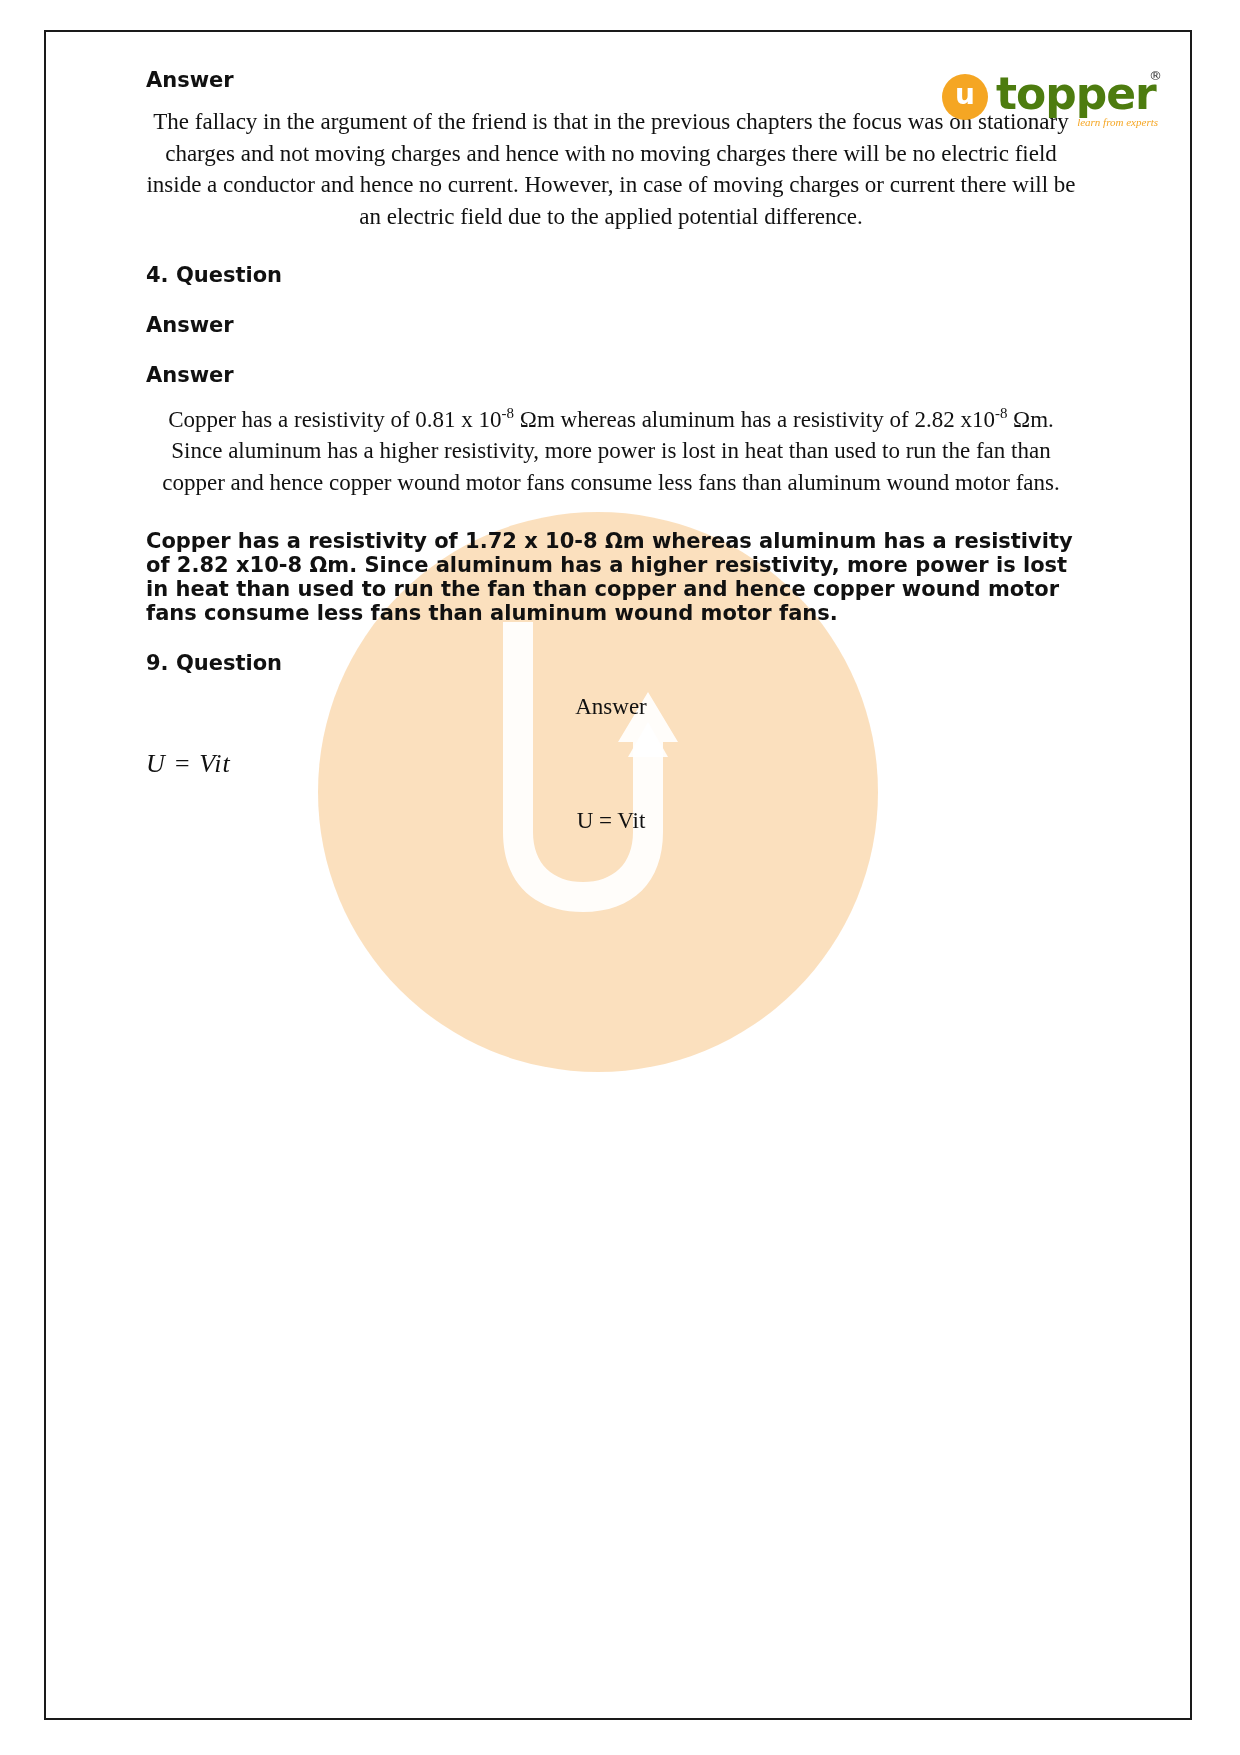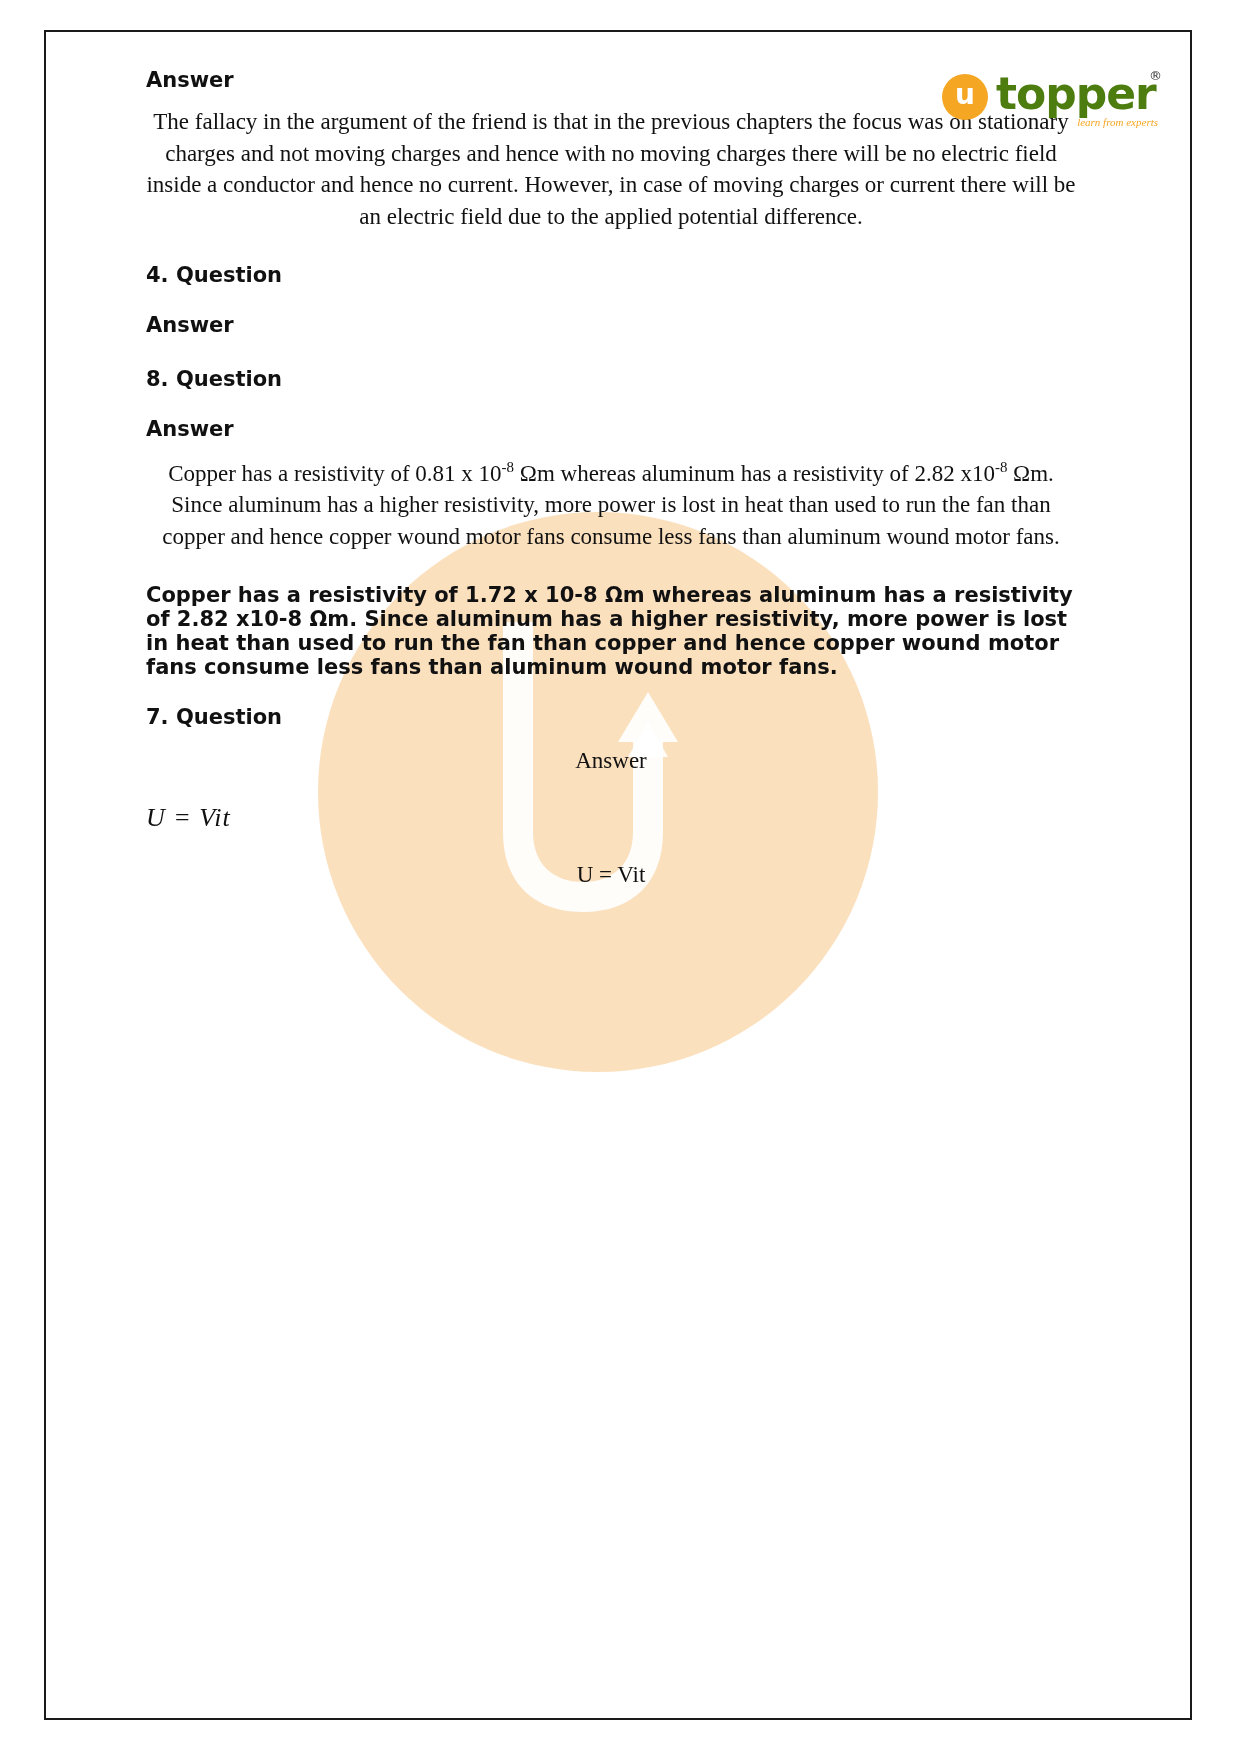--- a/index.html
+++ b/index.html
@@ -176,26 +176,25 @@
   </div>
 
   <div class="content">
 
     <h2 class="section-title">Answer</h2>
     <p class="para">The fallacy in the argument of the friend is that in the previous chapters the focus was on stationary charges and not moving charges and hence with no moving charges there will be no electric field inside a conductor and hence no current. However, in case of moving charges or current there will be an electric field due to the applied potential difference.</p>
 
     <div class="q-title">4. Question</div>
     <div class="ans-title">Answer</div>
 
-    <div class="q-title">8. Question</div>
     <div class="ans-title">Answer</div>
     <p class="para"><span>Copper has a resistivity of 0.81 x 10</span><sup>-8</sup><span> Ωm whereas aluminum has a resistivity of 2.82 x10</span><sup>-8</sup><span> Ωm. Since aluminum has a higher resistivity, more power is lost in heat than used to run the fan than copper and hence copper wound motor fans consume less fans than aluminum wound motor fans.</span></p>
 
     <div class="q-title">Copper has a resistivity of 1.72 x 10-8 Ωm whereas aluminum has a resistivity of 2.82 x10-8 Ωm. Since aluminum has a higher resistivity, more power is lost in heat than used to run the fan than copper and hence copper wound motor fans consume less fans than aluminum wound motor fans.</div>
-    <div class="ans-title">7. Question</div>
+    <div class="ans-title">9. Question</div>
     <p class="para">Answer</p>
 
     <div class="formula">U = Vit</div>
 
     <p class="para">U = Vit</p>
 
 
 
   </div>
 </div>

